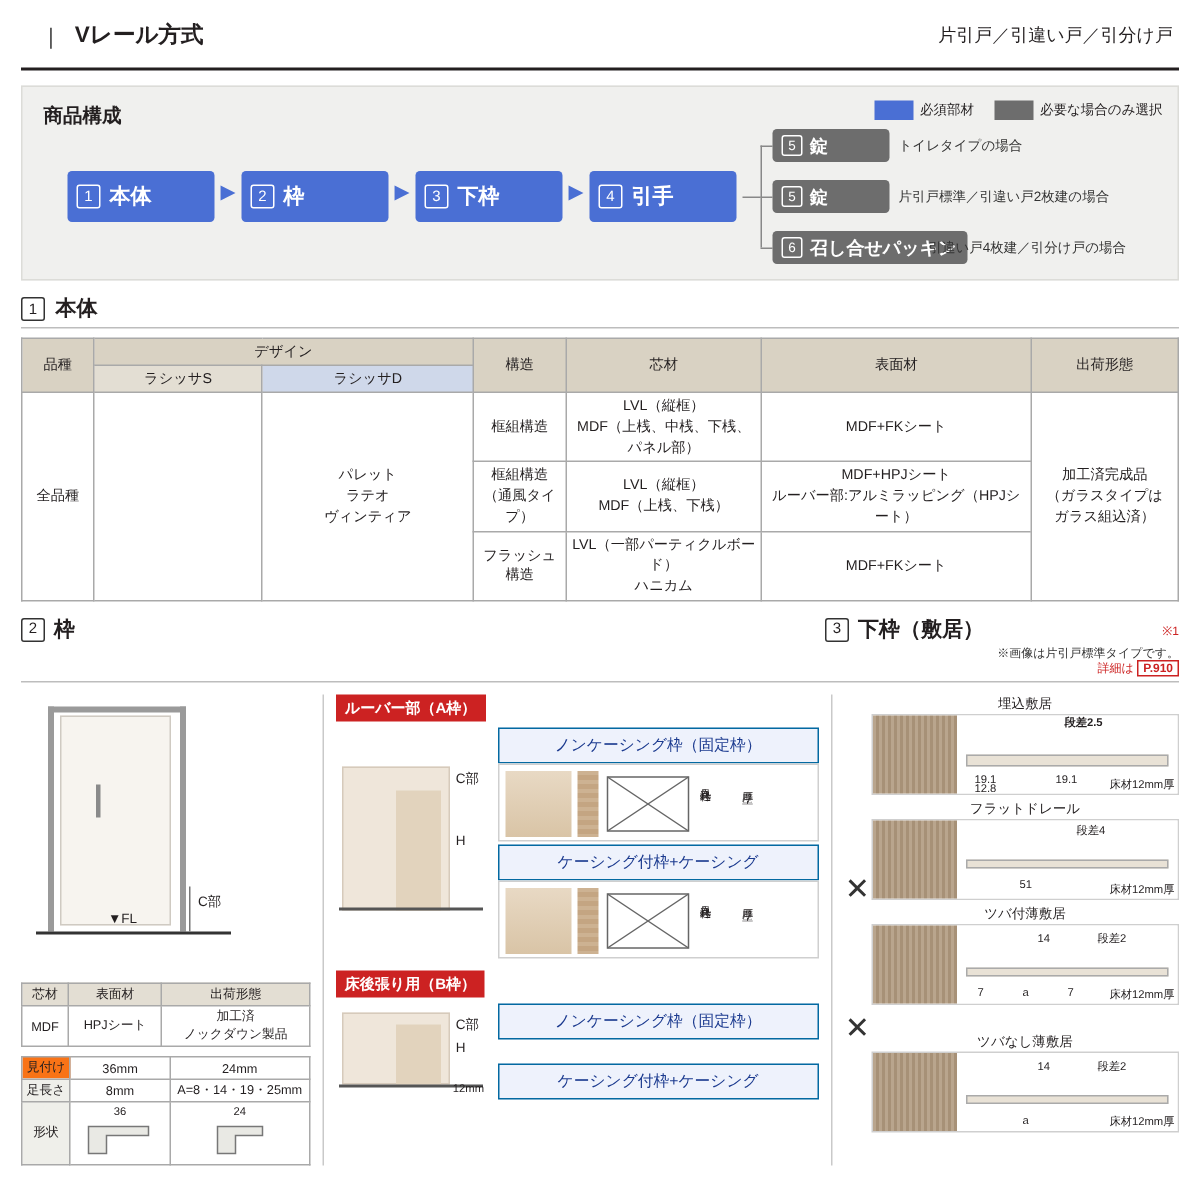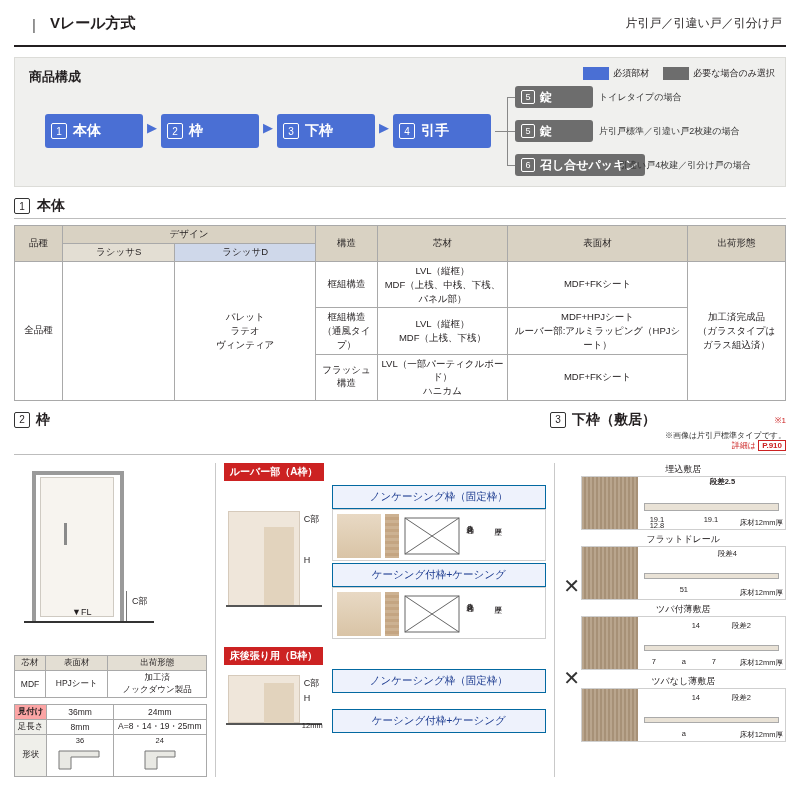--- a/index.html
+++ b/index.html
@@ -296,21 +296,21 @@
           <td>HPJシート</td>
           <td style="white-space:pre-line;">加工済
 ノックダウン製品</td>
         </tr>
       </tbody>
         </table>
 
       <table class="mini" style="margin-top:6px;">
         <tbody>
         <tr>
-          <td style="background:#fca5a5;font-weight:bold;">見付け</td>
+          <td style="background:#f97316;">見付け</td>
           <td>36mm</td>
           <td>24mm</td>
         </tr>
         <tr>
           <td style="background:#efefea;">足長さ</td>
           <td>8mm</td>
           <td>A=8・14・19・25mm</td>
         </tr>
         <tr>
           <td style="background:#efefea;">形状</td>
@@ -434,21 +434,21 @@
               <div style="position:absolute; left:6px; top:28px; right:6px; height:6px; background:#e9e2d6; border:1px solid #aaa;"></div>
               <div class="dimtxt" style="position:absolute; left:54px; top:4px;">14</div>
               <div class="dimtxt" style="position:absolute; left:94px; top:4px;">段差2</div>
               <div class="dimtxt" style="position:absolute; left:14px; top:40px;">7</div>
               <div class="dimtxt" style="position:absolute; left:44px; top:40px;">a</div>
               <div class="dimtxt" style="position:absolute; left:74px; top:40px;">7</div>
               <div class="dimtxt" style="position:absolute; right:2px; bottom:1px;">床材12mm厚</div>
             </div>
           </div>
 
-          <div class="caption" style="margin-top:5px;">ツバなし薄敷居</div>
+          <div class="caption" style="margin-top:18px;">ツバなし薄敷居</div>
           <div class="draw" style="height:54px; position:relative; display:flex;">
             <div style="width:56px;" class="sill"></div>
             <div style="flex:1; position:relative; background:#fff;">
               <div style="position:absolute; left:6px; top:28px; right:6px; height:6px; background:#e9e2d6; border:1px solid #aaa;"></div>
               <div class="dimtxt" style="position:absolute; left:54px; top:4px;">14</div>
               <div class="dimtxt" style="position:absolute; left:94px; top:4px;">段差2</div>
               <div class="dimtxt" style="position:absolute; left:44px; top:40px;">a</div>
               <div class="dimtxt" style="position:absolute; right:2px; bottom:1px;">床材12mm厚</div>
             </div>
           </div>

